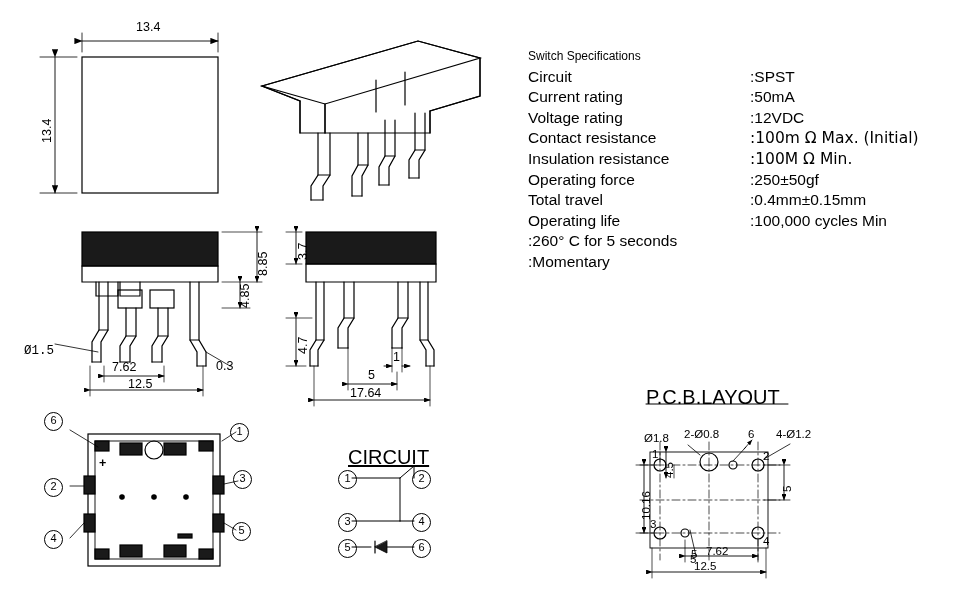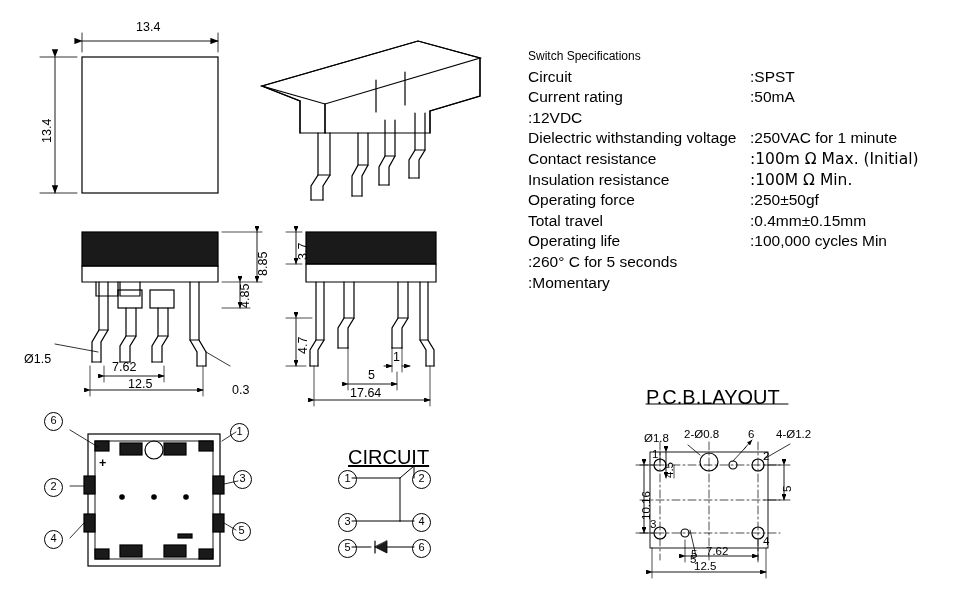--- a/index.html
+++ b/index.html
@@ -281,25 +281,22 @@
     <div class="title">Switch Specifications</div>
     <div class="specrow">
       <div class="k">Circuit</div>
       <div class="v">:SPST</div>
     </div>
     <div class="specrow">
       <div class="k">Current rating</div>
       <div class="v">:50mA</div>
     </div>
     <div class="specrow">
+      <div class="k">Voltage rating</div>
       <div class="v">:12VDC</div>
-    </div>
-    <div class="specrow">
-      <div class="k">Dielectric withstanding voltage</div>
-      <div class="v">:250VAC for 1 minute</div>
     </div>
     <div class="specrow">
       <div class="k">Contact resistance</div>
       <div class="v ohm">:100m Ω  Max. (Initial)</div>
     </div>
     <div class="specrow">
       <div class="k">Insulation resistance</div>
       <div class="v ohm">:100M Ω  Min.</div>
     </div>
     <div class="specrow">
@@ -320,24 +317,24 @@
     <div class="specrow">
       <div class="v">:Momentary</div>
     </div>
   </div>
 
   <div class="lbl" style="left:136px;top:20px;">13.4</div>
   <div class="lbl rot90" style="left:40px;top:143px;">13.4</div>
 
   <div class="lbl rot90" style="left:256px;top:276px;">8.85</div>
   <div class="lbl rot90" style="left:238px;top:308px;">4.85</div>
-  <div class="lbl" style="left:24px;top:352px;">Ø1.5</div>
+  <div class="lbl" style="left:24px;top:344px;font-family:Liberation Mono, monospace;">Ø1.5</div>
   <div class="lbl" style="left:112px;top:360px;">7.62</div>
   <div class="lbl" style="left:128px;top:377px;">12.5</div>
-  <div class="lbl" style="left:232px;top:359px;margin-top:24px;">0.3</div>
+  <div class="lbl" style="left:216px;top:359px;">0.3</div>
 
   <div class="lbl rot90" style="left:296px;top:260px;">3.7</div>
   <div class="lbl rot90" style="left:296px;top:354px;">4.7</div>
   <div class="lbl" style="left:393px;top:350px;">1</div>
   <div class="lbl" style="left:368px;top:368px;">5</div>
   <div class="lbl" style="left:350px;top:386px;">17.64</div>
 
   <div class="circnum" style="left:44px;top:412px;">6</div>
   <div class="circnum" style="left:230px;top:423px;">1</div>
   <div class="circnum" style="left:44px;top:478px;">2</div>

